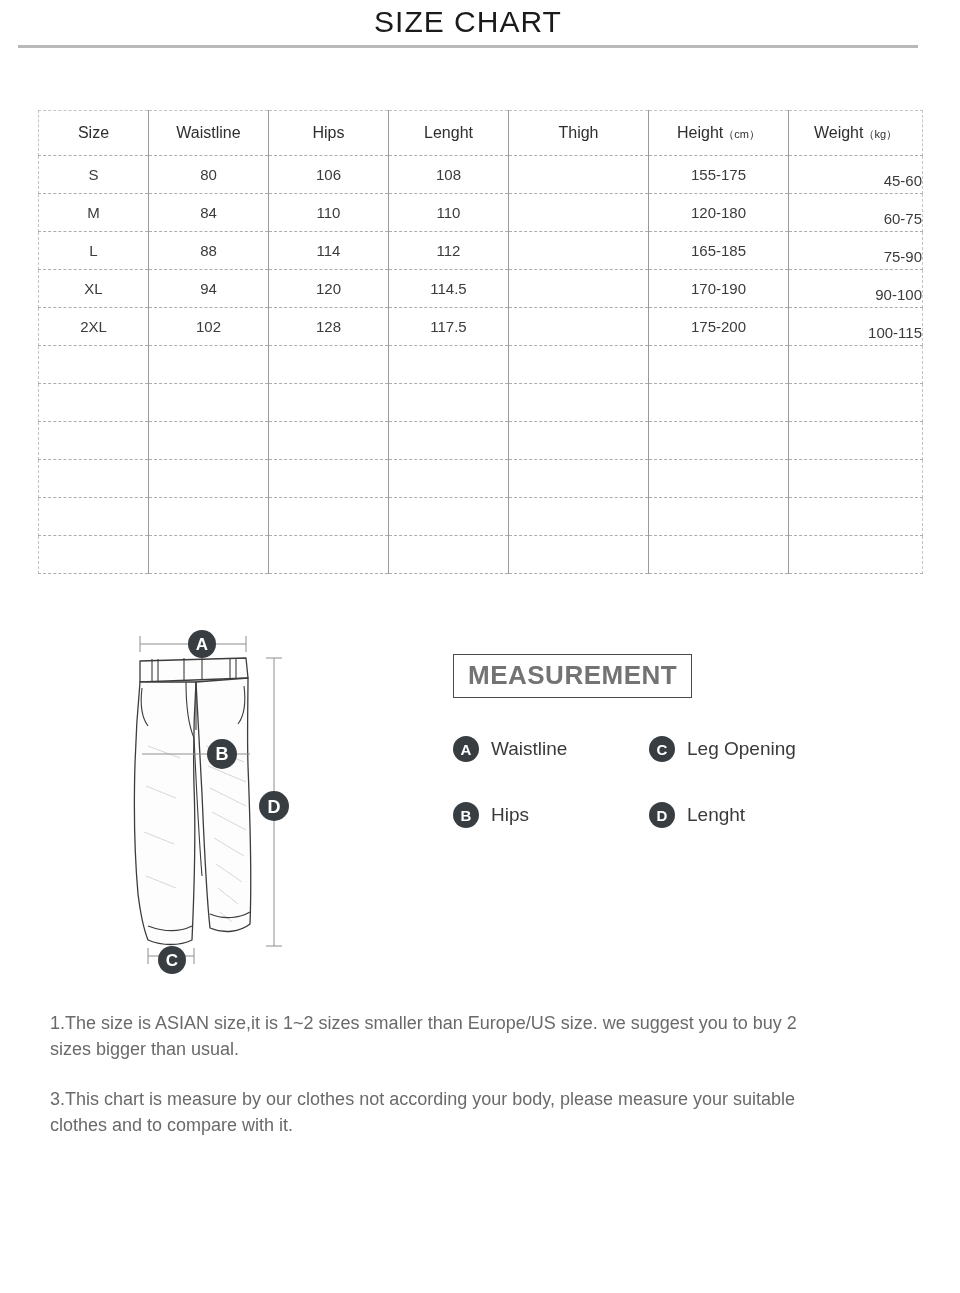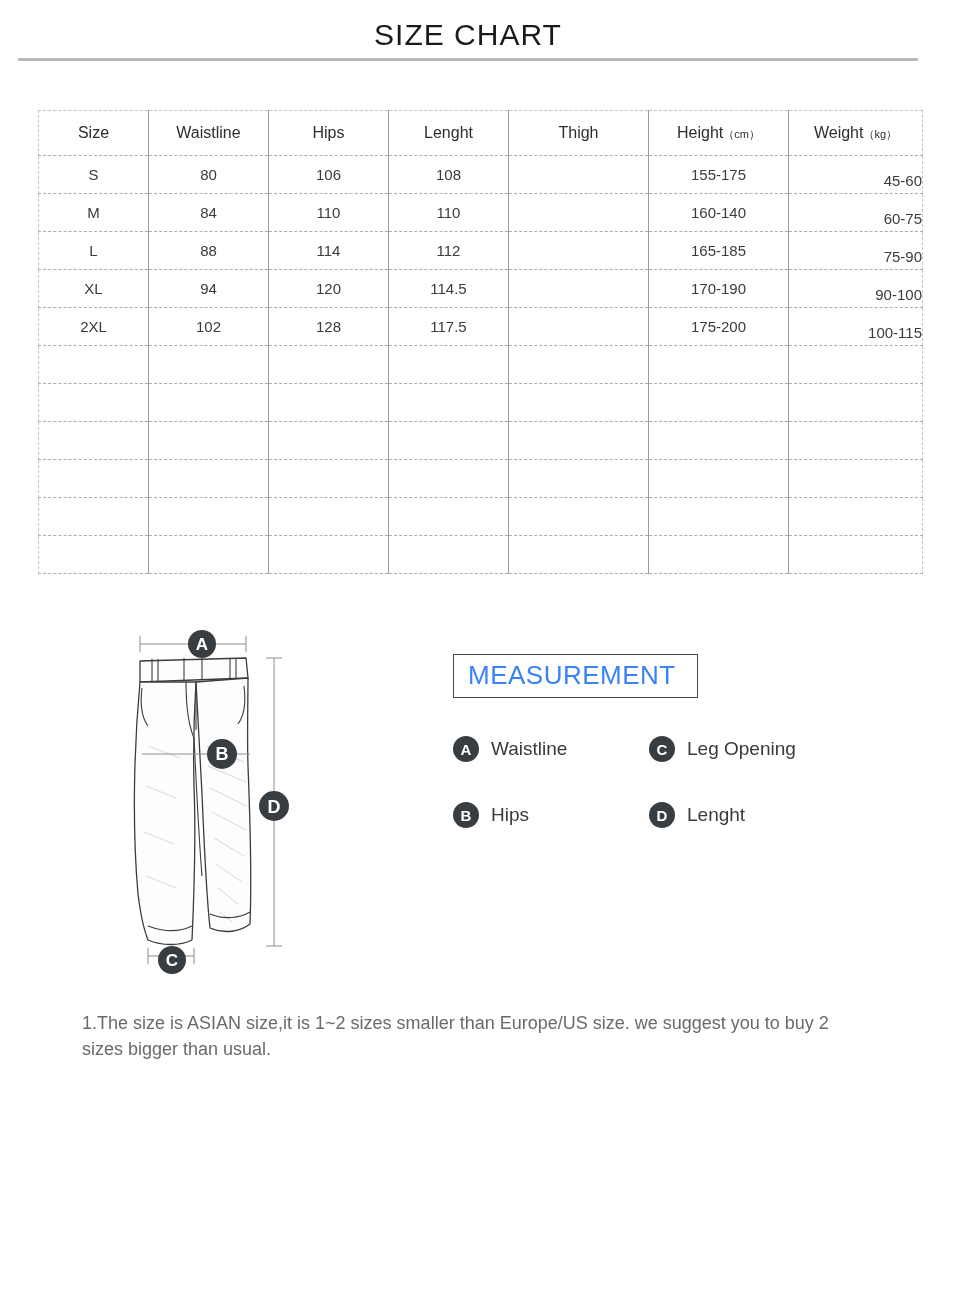--- a/index.html
+++ b/index.html
@@ -8,21 +8,21 @@
     width: 960px;
     height: 1293px;
     background: #ffffff;
     font-family: "Liberation Sans", sans-serif;
     color: #333333;
     position: relative;
     overflow: hidden;
   }
 
   
-  .header { width: 936px; padding-top: 18px; }
+  .header { width: 936px; padding-top: 5px; }
   .title {
     text-align: center;
     font-size: 30px;
     font-weight: 400;
     letter-spacing: 1px;
     color: #1a1a1a;
     line-height: 34px;
   }
   .title-rule {
     margin: 6px auto 0 auto;
@@ -93,25 +93,26 @@
 
   
   .measure-section { position: absolute; left: 0; top: 618px; width: 960px; height: 375px; }
 
   .pants-figure { position: absolute; left: 118px; top: 8px; width: 210px; height: 360px; }
 
   .meas-panel { position: absolute; left: 453px; top: 36px; width: 430px; }
   .meas-title-box {
     display: inline-block;
     border: 1px solid #4a4a4a;
-    padding: 5px 21px 7px 14px;
+    padding: 5px 14px 7px 14px;
     font-size: 26px;
     letter-spacing: .5px;
-    color: #3b82f6;
+    color: #737373;
     line-height: 30px;
+    font-weight: bold;
   }
   .legend-grid {
     margin-top: 38px;
     display: grid;
     grid-template-columns: 196px 200px;
     grid-template-rows: 66px 66px;
     align-items: start;
   }
   .legend-item { display: flex; align-items: center; gap: 12px; }
   .badge {
@@ -123,21 +124,21 @@
   }
   .legend-label { font-size: 19px; color: #3a3a3a; }
 
   
   .notes { position: absolute; left: 0; top: 998px; width: 960px; }
   .notes-heading {
     font-size: 25px; color: #555555; font-weight: 400;
     margin-left: 66px; line-height: 32px;
   }
   .note-item {
-    margin-left: 82px; margin-top: 12px;
+    margin-left: 50px; margin-top: 12px;
     font-size: 18px; line-height: 26px; color: #6a6a6a;
     max-width: 790px;
   }
   .note-item.n2 { margin-top: 22px; }
   .note-item.n3 { margin-top: 24px; }
 </style>
 </head>
 <body>
 
 <div class="header">
@@ -176,21 +177,21 @@
           <td></td>
           <td>155-175</td>
           <td class="weight-cell">45-60</td>
         </tr>
         <tr>
           <td>M</td>
           <td>84</td>
           <td>110</td>
           <td>110</td>
           <td></td>
-          <td>160-140</td>
+          <td>120-180</td>
           <td class="weight-cell">60-75</td>
         </tr>
         <tr>
           <td>L</td>
           <td>88</td>
           <td>114</td>
           <td>112</td>
           <td></td>
           <td>165-185</td>
           <td class="weight-cell">75-90</td>
@@ -388,13 +389,14 @@
       <div class="legend-item">
         <span class="badge">D</span>
         <span class="legend-label">Lenght</span>
       </div>
     </div>
   </div>
 </div>
 
 <div class="notes">
   <div class="note-item n1">1.The size is ASIAN size,it is 1~2 sizes smaller than Europe/US size. we suggest you to buy 2 sizes bigger than usual.</div>
+  <div class="note-item n3">3.This chart is measure by our clothes not according your body, please measure your suitable clothes and to compare with it.</div>
 </div>
 
 </body></html>

